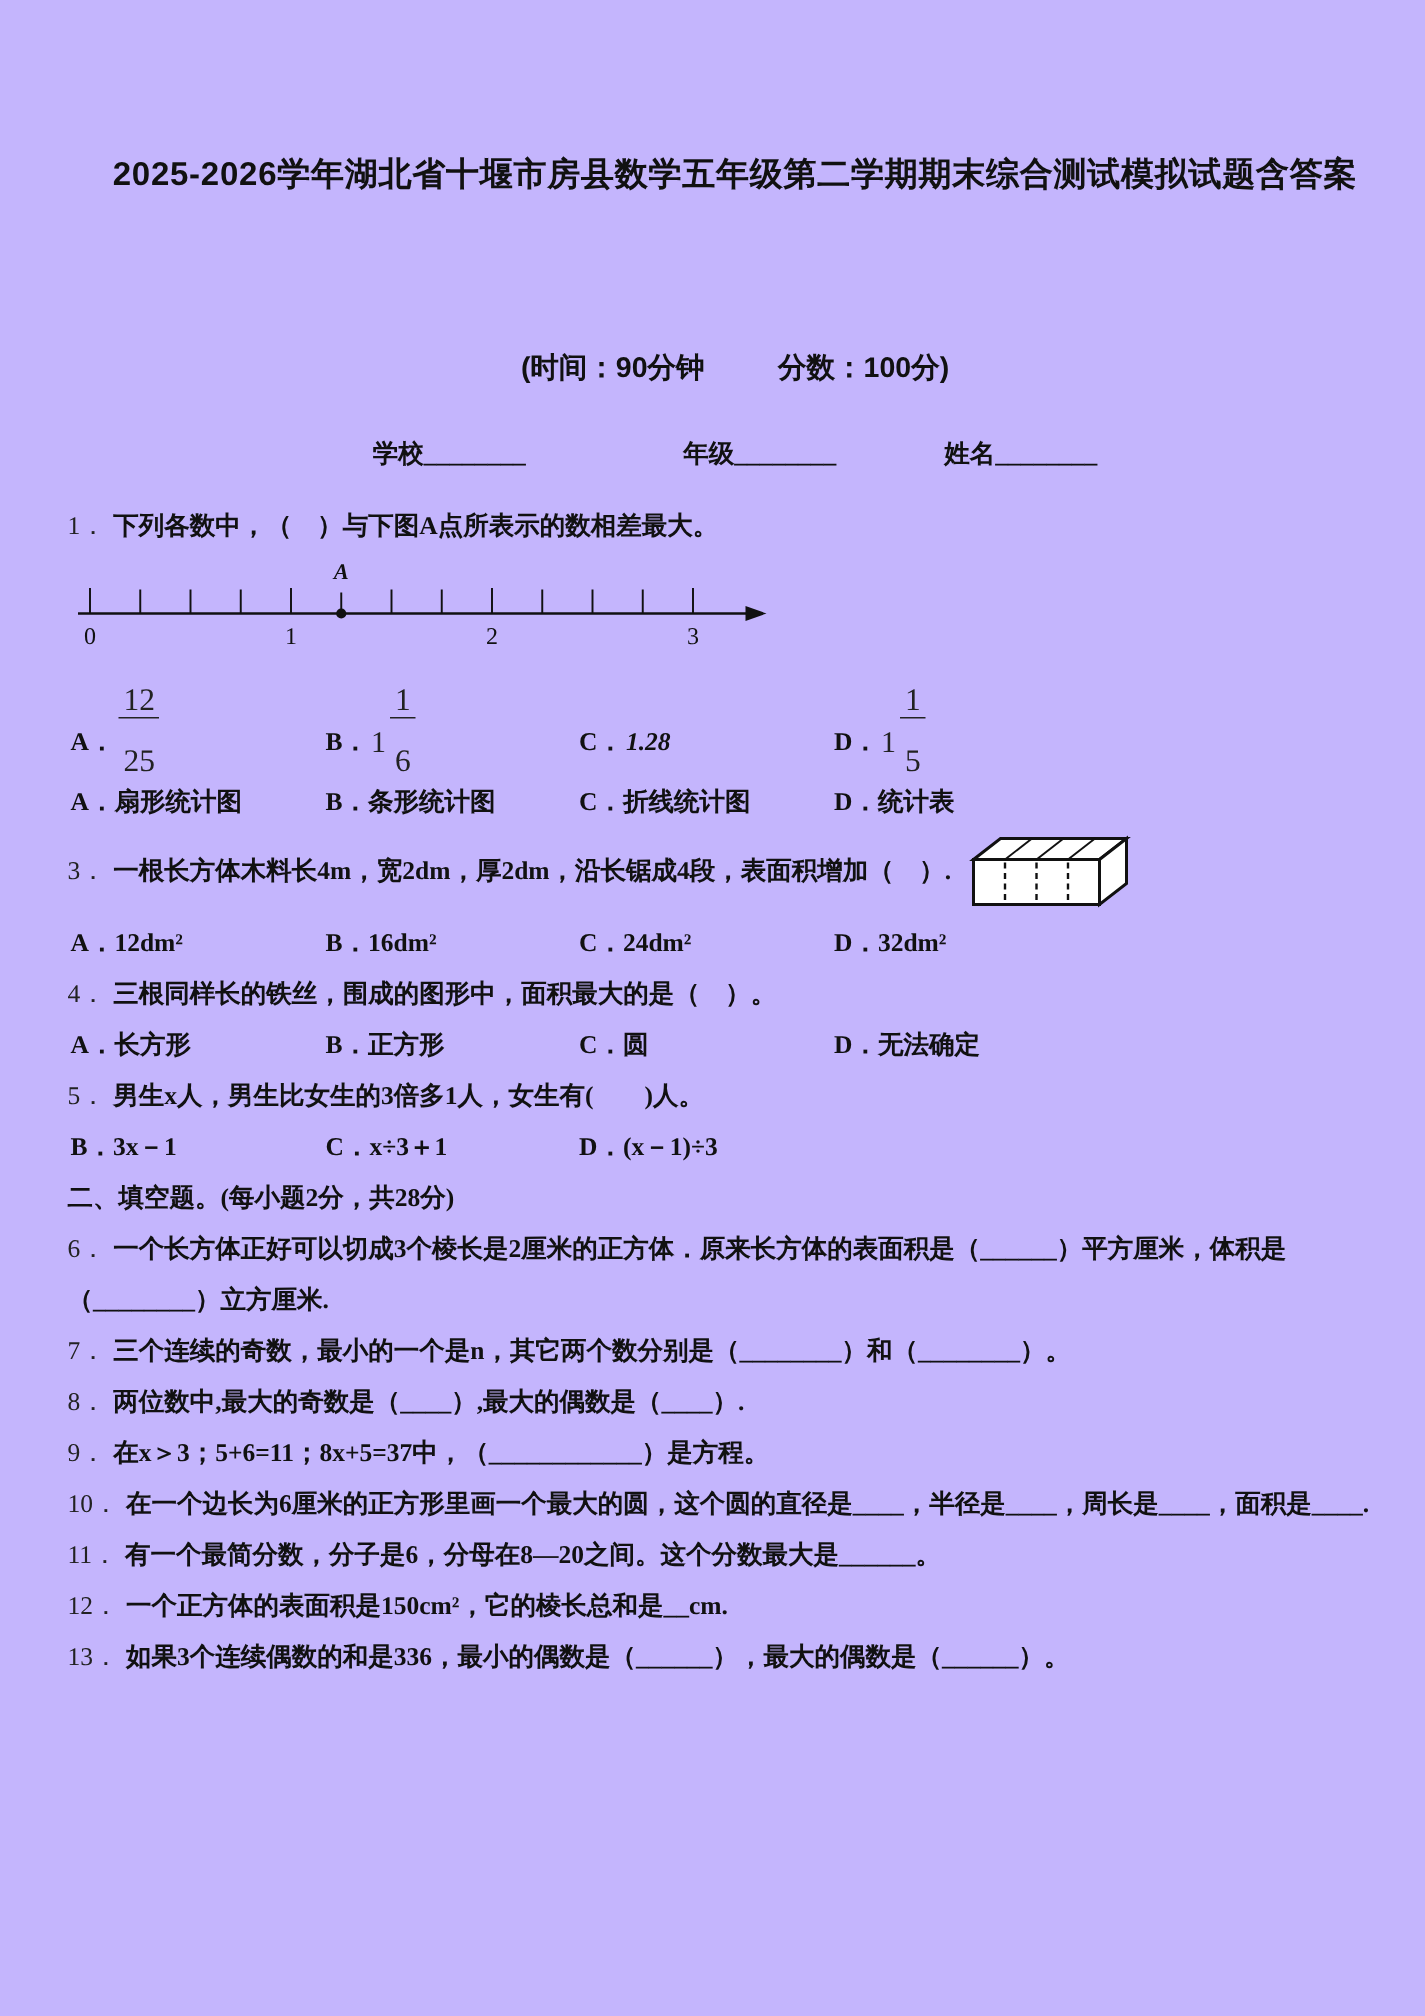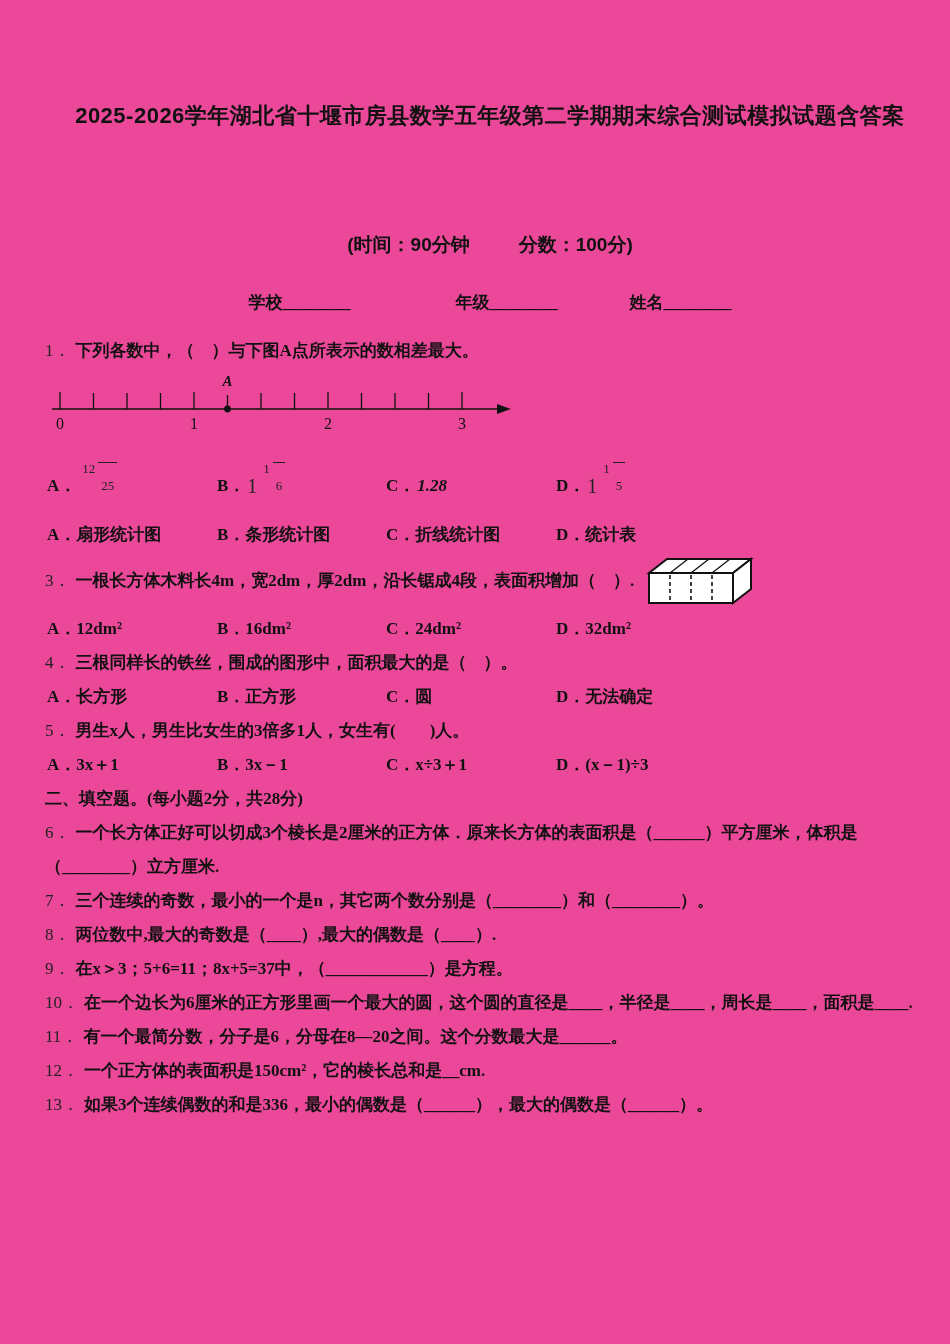--- a/index.html
+++ b/index.html
@@ -2,21 +2,21 @@
 <html><head>
 <meta charset="utf-8">
 <style>
   html,body { margin:0; padding:0; background:#ffffff; }
   body {
     width:950px; height:1344px; overflow:hidden;
     color:#111;
     font-family:"Liberation Serif","DejaVu Serif",serif;
     font-size:17px;
   }
-  .page { position:relative; width:950px; height:1344px; background:#ec4899; }
+  .page { position:relative; width:950px; height:1344px; background:#c4b5fd; }
   .content { padding:0 15px 0 45px; }
 
   
   .title {
     margin:0; padding-top:100px;
     text-align:center;
     font-size:22px; font-weight:bold; line-height:32px;
     font-family:"Liberation Sans","DejaVu Sans",sans-serif;
     letter-spacing:0.5px;
   }
@@ -49,23 +49,23 @@
     height:64px; align-items:center;
     margin-top:20px; margin-bottom:0;
   }
   .opt { display:flex; align-items:center; }
   .letter { font-weight:bold; }
   .whole {
     font-weight:normal; font-size:20px; color:#222;
     margin-left:2px;
   }
   .frac {
-    display:inline-flex; flex-direction:row;
+    display:inline-flex; flex-direction:column;
     text-align:center; font-weight:normal; color:#222;
-    font-size:13px; line-height:1.15; margin-left:3px;
+    font-size:21px; line-height:1.15; margin-left:3px;
   }
   .frac .num { padding:0 3px; }
   .frac .den { padding:16px 3px; border-top:1.4px solid #222; }
   .plain { font-weight:bold; margin-left:2px;font-style:italic; }
 
   .numberline-wrap { margin:4px 0 0 5px; height:62px; }
 
   .q3row { display:flex; align-items:center; height:50px; margin-top:4px; }
   .q3row .q3text { line-height:34px; font-weight:bold; white-space:nowrap; }
   .q3row svg { margin-left:12px; flex:none; }
@@ -200,21 +200,20 @@
       <div class="line"><span class="qnum">4．</span><span>三根同样长的铁丝，围成的图形中，面积最大的是（　）。</span></div>
       <div class="opt-row">
         <span>A．长方形</span>
         <span>B．正方形</span>
         <span>C．圆</span>
         <span>D．无法确定</span>
       </div>
 
       <div class="line"><span class="qnum">5．</span><span>男生x人，男生比女生的3倍多1人，女生有(　　)人。</span></div>
       <div class="opt-row">
-        <span>A．3x＋1</span>
         <span>B．3x－1</span>
         <span>C．x÷3＋1</span>
         <span>D．(x－1)÷3</span>
       </div>
 
       <div class="line">二、填空题。(每小题2分，共28分)</div>
 
       <div class="fillq"><span class="qnum">6．</span><span>一个长方体正好可以切成3个棱长是2厘米的正方体．原来长方体的表面积是（______）平方厘米，体积是（________）立方厘米.</span></div>
       <div class="fillq"><span class="qnum">7．</span><span>三个连续的奇数，最小的一个是n，其它两个数分别是（________）和（________）。</span></div>
       <div class="fillq"><span class="qnum">8．</span><span>两位数中,最大的奇数是（____）,最大的偶数是（____）.</span></div>

